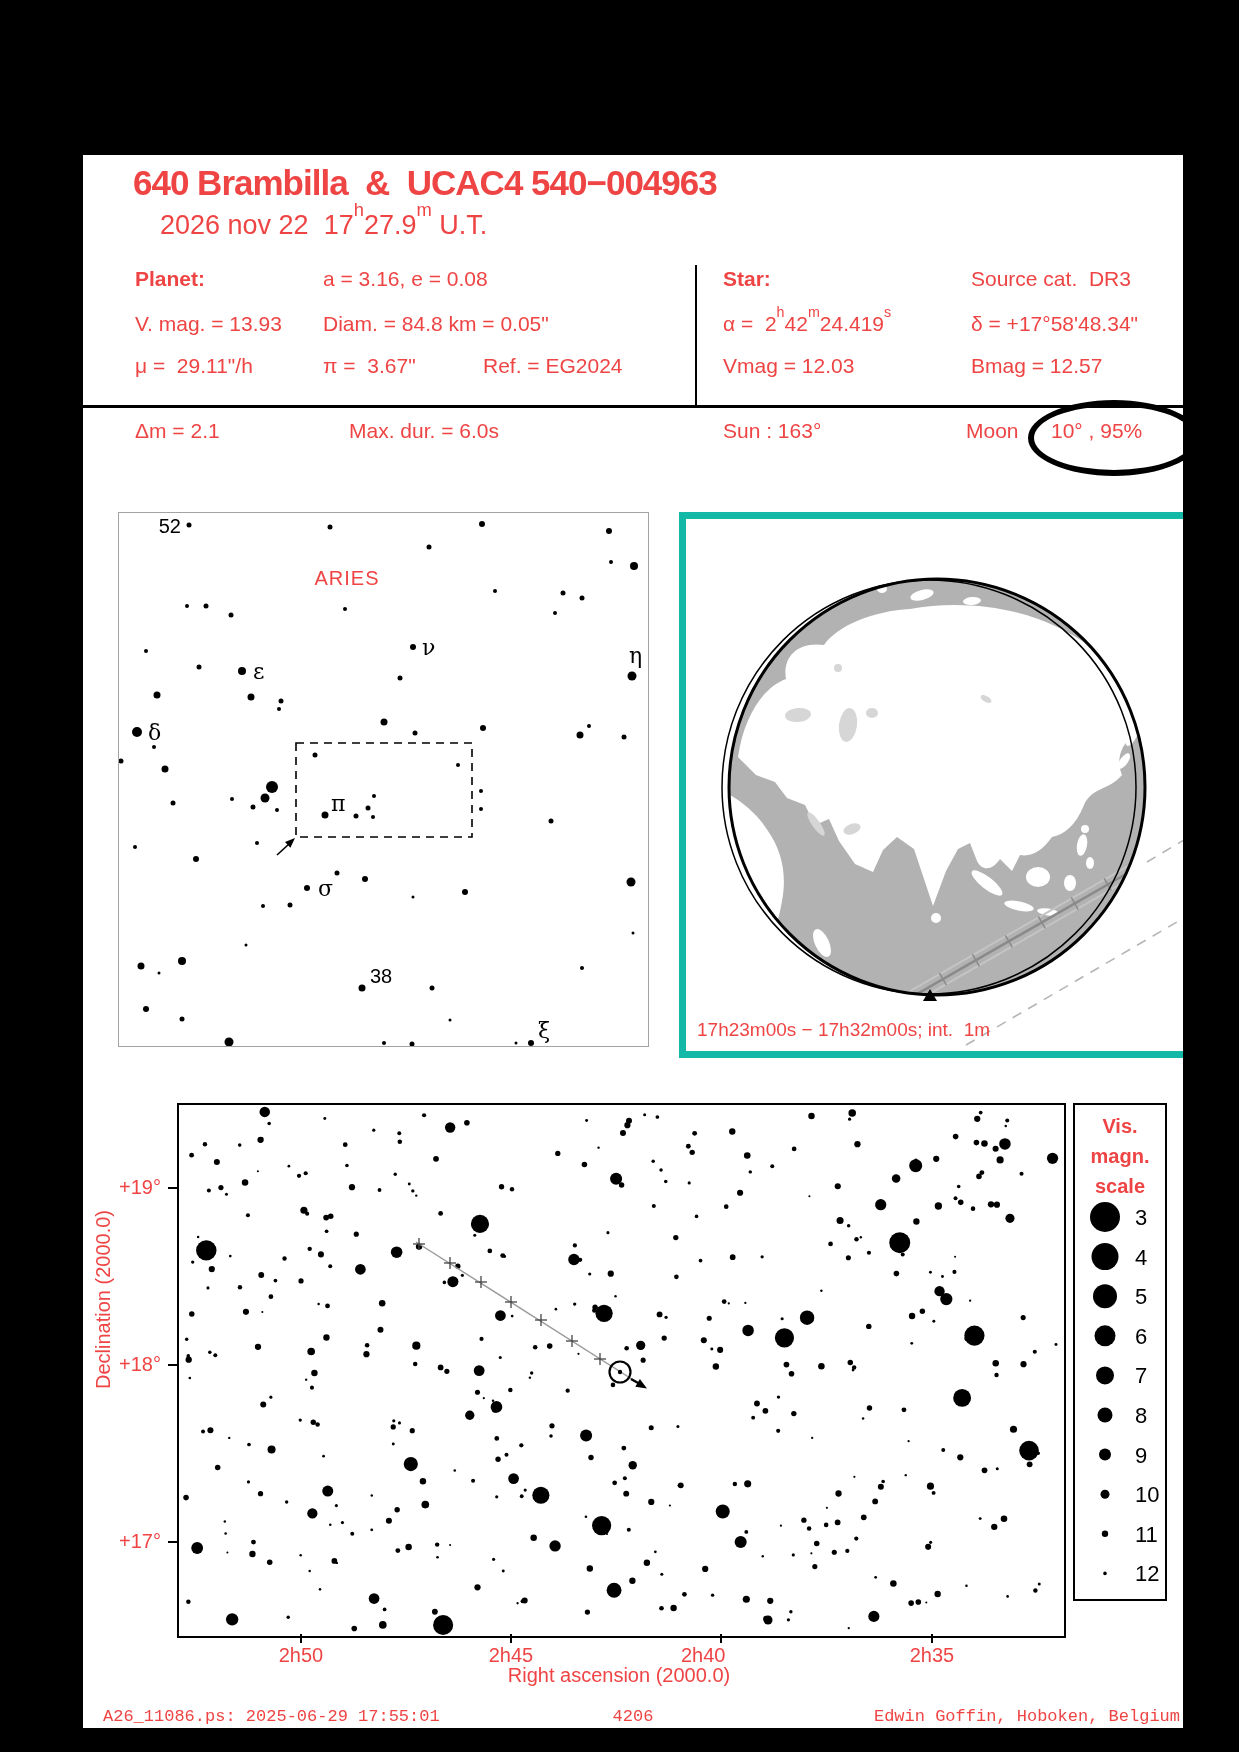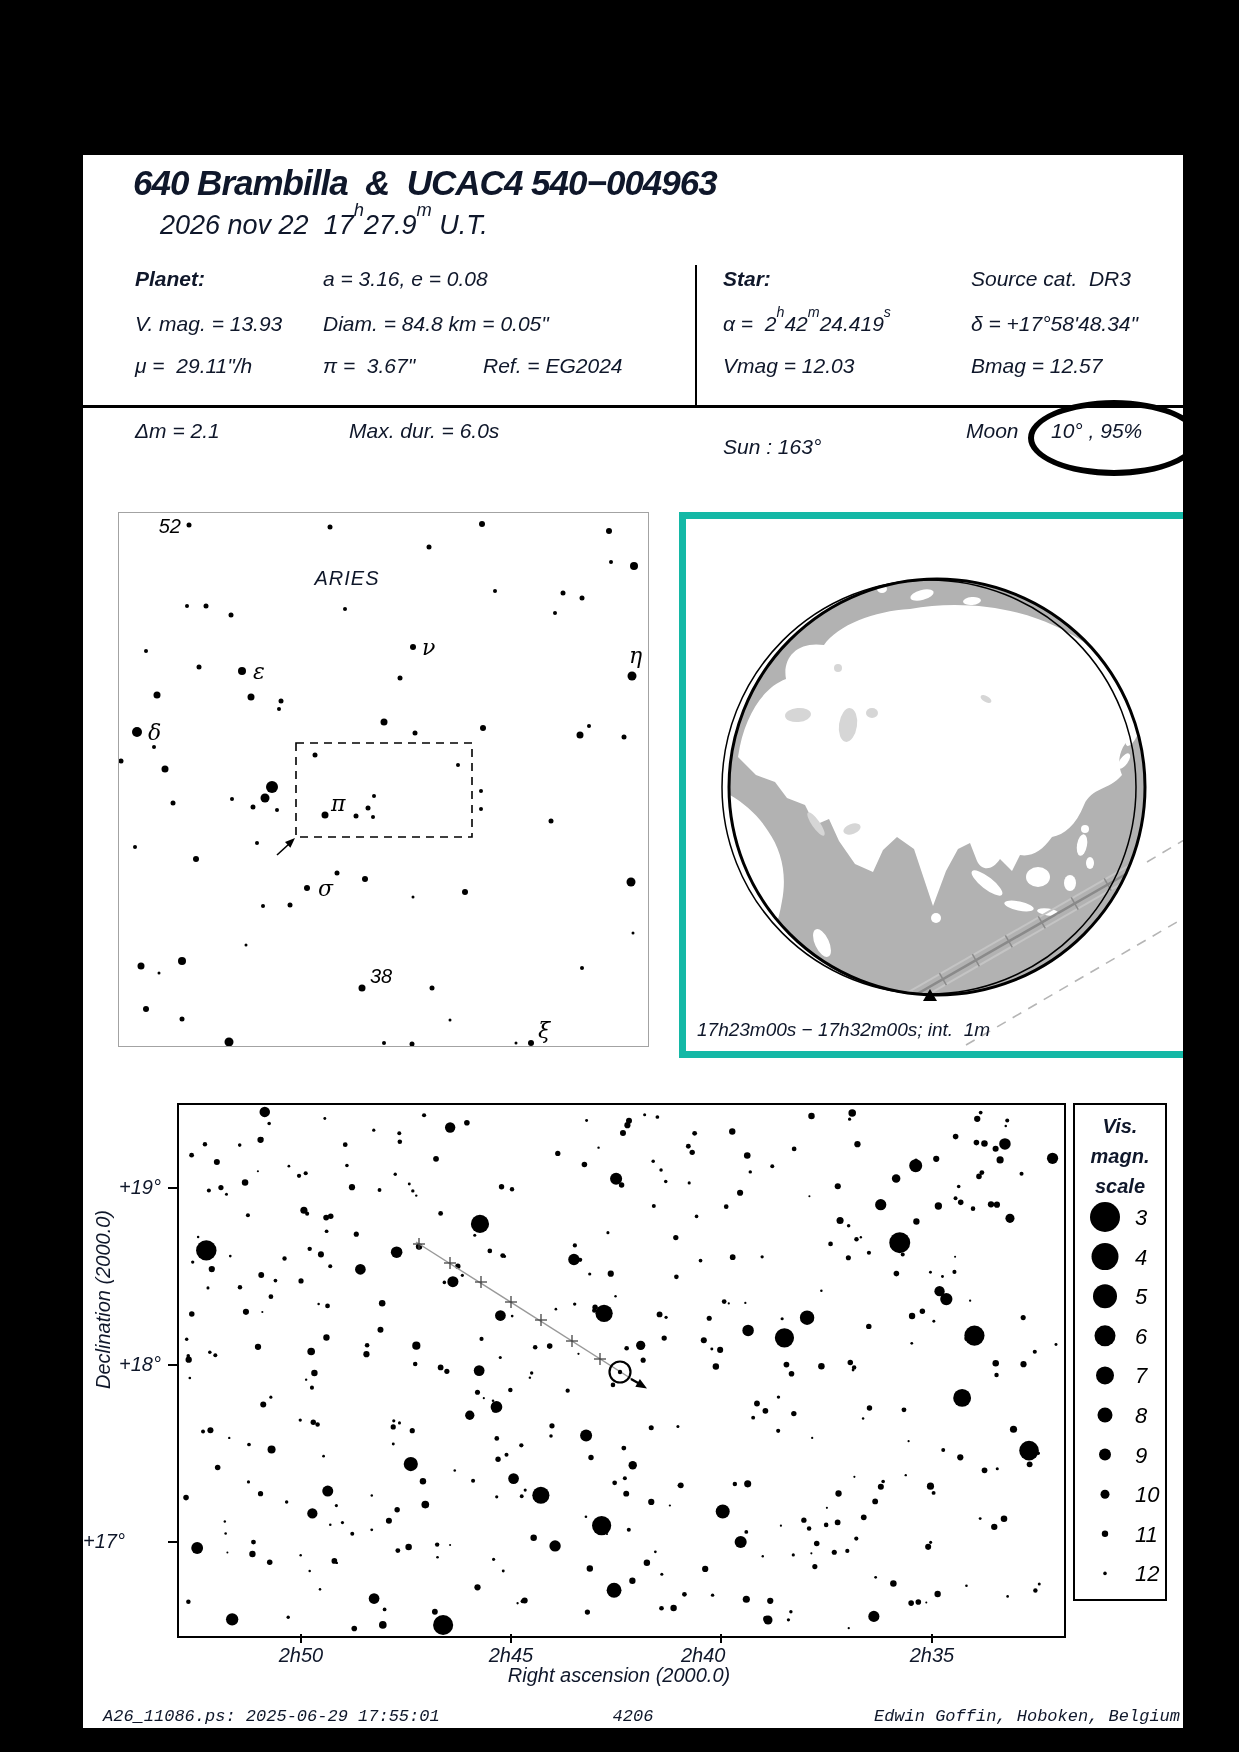--- a/index.html
+++ b/index.html
@@ -1,17 +1,17 @@
 <!DOCTYPE html>
 <html><head>
 <meta charset="utf-8">
 <style>
   html,body{margin:0;padding:0;background:#000;width:1239px;height:1752px;position:relative;
     font-family:"Liberation Sans",sans-serif;-webkit-font-smoothing:antialiased;}
-  #page{position:absolute;left:83px;top:155px;width:1100px;height:1573px;background:#fff;overflow:hidden;color:#0f172a;font-style:italic;}
+  #page{position:absolute;left:83px;top:155px;width:1100px;height:1573px;background:#fff;overflow:hidden;color:#ef4444;}
   .abs{position:absolute;white-space:pre;}
   .title{font-size:35px;font-weight:bold;letter-spacing:-1px;}
   .subtitle{font-size:27px;}
   .info{font-size:21px;}
   .bold{font-weight:bold;}
   sup.u{font-size:68%;position:relative;top:-0.45em;}
   .vline{position:absolute;width:2px;background:#000;}
   .hline{position:absolute;height:3px;background:#000;}
   .moon-ellipse{position:absolute;left:945px;top:245px;width:160px;height:64px;border:6px solid #000;border-radius:50%;}
   .panel{position:absolute;background:#fff;}
@@ -52,21 +52,21 @@
   <div class="abs info" style="left:888px;top:112px;">Source cat.  DR3</div>
   <div class="abs info" style="left:640px;top:155px;"><span>α =  2</span><sup class="u">h</sup><span>42</span><sup class="u">m</sup><span>24.419</span><sup class="u">s</sup></div>
   <div class="abs info" style="left:888px;top:157px;">δ = +17°58'48.34"</div>
   <div class="abs info" style="left:640px;top:199px;">Vmag = 12.03</div>
   <div class="abs info" style="left:888px;top:199px;">Bmag = 12.57</div>
 
   <div class="hline" style="left:0;top:250px;width:1100px;"></div>
 
   <div class="abs info" style="left:52px;top:264px;">Δm = 2.1</div>
   <div class="abs info" style="left:266px;top:264px;">Max. dur. = 6.0s</div>
-  <div class="abs info" style="left:640px;top:280px;">Sun : 163°</div>
+  <div class="abs info" style="left:640px;top:264px;">Sun : 163°</div>
   <div class="abs info" style="left:883px;top:264px;">Moon</div>
   <div class="abs info" style="left:968px;top:264px;">10° , 95%</div>
   <div class="moon-ellipse"></div>
 
   <div id="aries-panel" class="panel">
     <svg id="aries-svg" width="529" height="533" viewBox="0 0 529 533">
         <circle cx="211" cy="14" r="2.5" fill="#000000"></circle>
         <circle cx="363" cy="11" r="3" fill="#000000"></circle>
         <circle cx="490" cy="18" r="3" fill="#000000"></circle>
         <circle cx="310" cy="34" r="2.5" fill="#000000"></circle>
@@ -711,14 +711,14 @@
     <div class="tick-label" style="left: 388px; top: 1489px; width: 80px; text-align: center;">2h45</div>
     <div class="tick-mark" style="left: 637px; top: 1479px; width: 2px; height: 9px;"></div>
     <div class="tick-label" style="left: 598px; top: 1489px; width: 80px; text-align: left;">2h40</div>
     <div class="tick-mark" style="left: 848px; top: 1479px; width: 2px; height: 9px;"></div>
     <div class="tick-label" style="left: 809px; top: 1489px; width: 80px; text-align: center;">2h35</div>
     <div class="tick-mark" style="left: 85px; top: 1032px; width: 9px; height: 2px;"></div>
     <div class="tick-label" style="left: 0px; top: 1021px; width: 78px; text-align: right;">+19°</div>
     <div class="tick-mark" style="left: 85px; top: 1209px; width: 9px; height: 2px;"></div>
     <div class="tick-label" style="left: 0px; top: 1198px; width: 78px; text-align: right;">+18°</div>
     <div class="tick-mark" style="left: 85px; top: 1386px; width: 9px; height: 2px;"></div>
-    <div class="tick-label" style="left: 0px; top: 1375px; width: 78px; text-align: left;">+17°</div>
+    <div class="tick-label" style="left: 0px; top: 1375px; width: 78px; text-align: right;">+17°</div>
   </div>
 
 </body></html>

